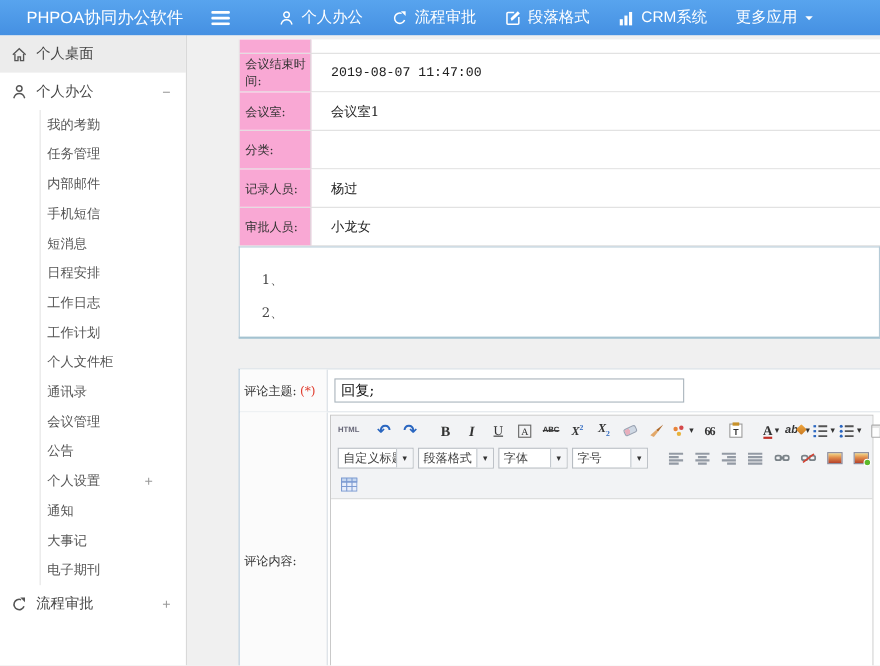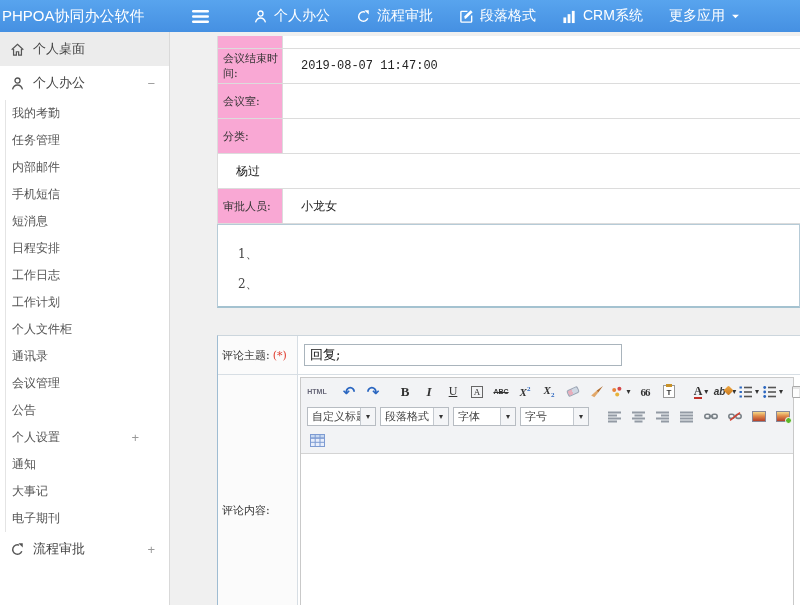--- a/index.html
+++ b/index.html
@@ -1,33 +1,33 @@
 <!DOCTYPE html>
 <html><head>
 <meta charset="utf-8">
 <style>
   *{margin:0;padding:0;box-sizing:border-box}
   html,body{width:800px;height:605px;overflow:hidden}
   body{font-family:"Liberation Sans","DejaVu Sans",sans-serif;font-size:12px;color:#333;background:#f0f0f0;position:relative}
 
   
   .topbar{position:absolute;left:0;top:0;width:800px;height:32px;background:linear-gradient(#58a4ee,#4590e2);display:flex;align-items:center;color:#fff;z-index:5}
-  .brand{font-size:15px;padding-left:2px;width:172px;white-space:nowrap}
+  .brand{font-size:15px;padding-left:24px;width:172px;white-space:nowrap}
   .hamburger{margin-left:20px;margin-right:16px;display:flex;align-items:center;cursor:pointer}
   .nav-menu{display:flex;align-items:center;height:32px}
   .nav-item{display:flex;align-items:center;gap:6px;padding:0 13px;height:32px;font-size:14px;cursor:pointer;white-space:nowrap}
   .nav-item:first-child{margin-left:14px}
   .nv-ic{display:flex;align-items:center}
 
   
   .sidebar{position:absolute;left:0;top:32px;width:170px;height:573px;background:#fff;border-right:1px solid #d9d9d9;z-index:4}
   .side-item{height:34px;display:flex;align-items:center;gap:8px;padding-left:10px;font-size:13px;color:#444;position:relative;cursor:pointer}
   .side-item.active{background:#ececec}
   .side-item .toggle{position:absolute;right:14px;color:#999;font-size:13px}
-  .side-subwrap{margin-left:5px;border-left:1px solid #e4e4e4}
+  .side-subwrap{margin-left:36px;border-left:1px solid #e4e4e4}
   .side-sub{height:27px;display:flex;align-items:center;padding-left:6px;font-size:12px;color:#555;position:relative;cursor:pointer}
   .side-sub .toggle{position:absolute;right:30px;color:#999;font-size:13px}
   .side-ic{display:flex;align-items:center;color:#555}
 
   
   .main{position:absolute;left:144px;top:32px;width:656px;height:573px;background:#f0f0f0;overflow:hidden}
 
   .tbl1{position:absolute;left:73px;top:4px;width:583px;background:#fff;border-left:1px solid #dcdcdc}
   .t-row{display:flex;height:35px;border-bottom:1px solid #dcdcdc;background:#fff}
   .t-row.partial{height:13px}
@@ -240,26 +240,28 @@
       <div class="cell-label"></div>
       <div class="cell-value"></div>
     </div>
 
   <div class="t-row">
         <div class="cell-label">会议结束时间:</div>
         <div class="cell-value mono">2019-08-07 11:47:00</div>
       </div>
       <div class="t-row">
         <div class="cell-label">会议室:</div>
+        <div class="cell-value">会议室1</div>
       </div>
       <div class="t-row">
         <div class="cell-label">分类:</div>
         <div class="cell-value"></div>
       </div>
       <div class="t-row">
+        <div class="cell-label">记录人员:</div>
         <div class="cell-value">杨过</div>
       </div>
       <div class="t-row">
         <div class="cell-label">审批人员:</div>
         <div class="cell-value">小龙女</div>
       </div>
     </div>
 
   <div class="content-box">
       <div class="cline">1、</div>

